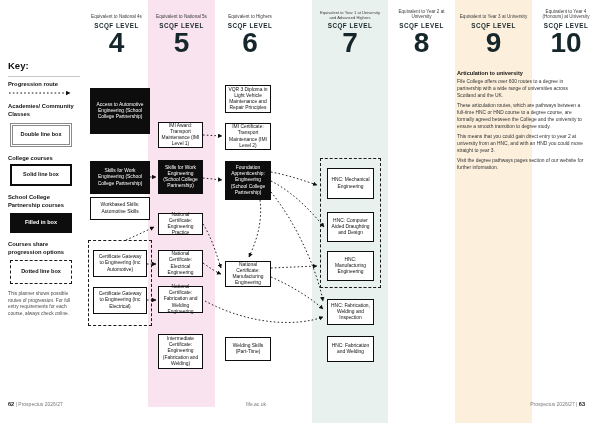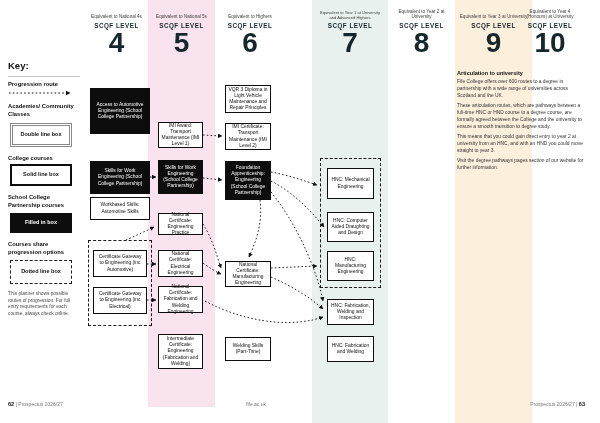--- a/index.html
+++ b/index.html
@@ -121,21 +121,21 @@
   <div class="level" style="left:388px;width:67px">
     <div class="eq">Equivalent to Year 2 at University</div>
     <div class="scqf">SCQF LEVEL</div>
     <div class="num">8</div>
   </div>
   <div class="level" style="left:455px;width:77px">
     <div class="eq">Equivalent to Year 3 at University</div>
     <div class="scqf">SCQF LEVEL</div>
     <div class="num">9</div>
   </div>
-  <div class="level" style="left:516px;width:68px">
+  <div class="level" style="left:532px;width:68px">
     <div class="eq">Equivalent to Year 4 (Honours) at University</div>
     <div class="scqf">SCQF LEVEL</div>
     <div class="num">10</div>
   </div>
 
   <svg class="arrows" width="600" height="423">
     <defs>
       <marker id="ah" markerWidth="5" markerHeight="5" refX="4.5" refY="2.5" orient="auto">
         <path d="M0,0L5,2.5L0,5Z" fill="#111"></path>
       </marker>

